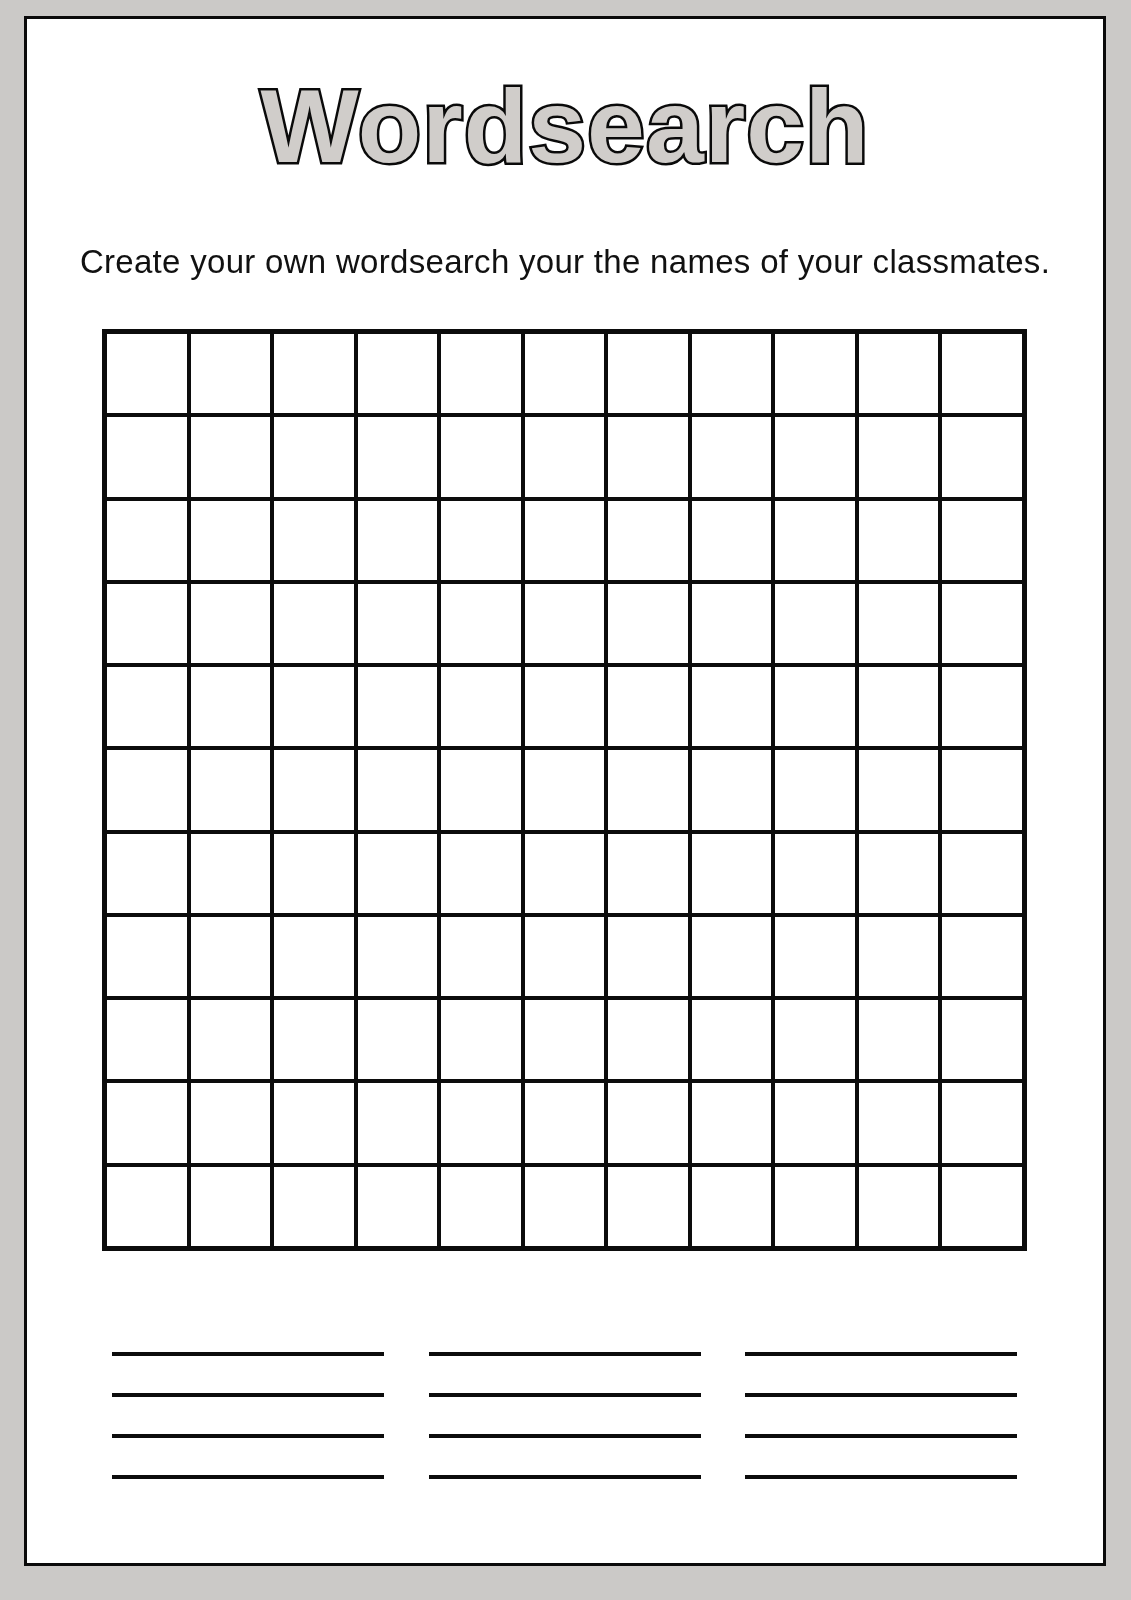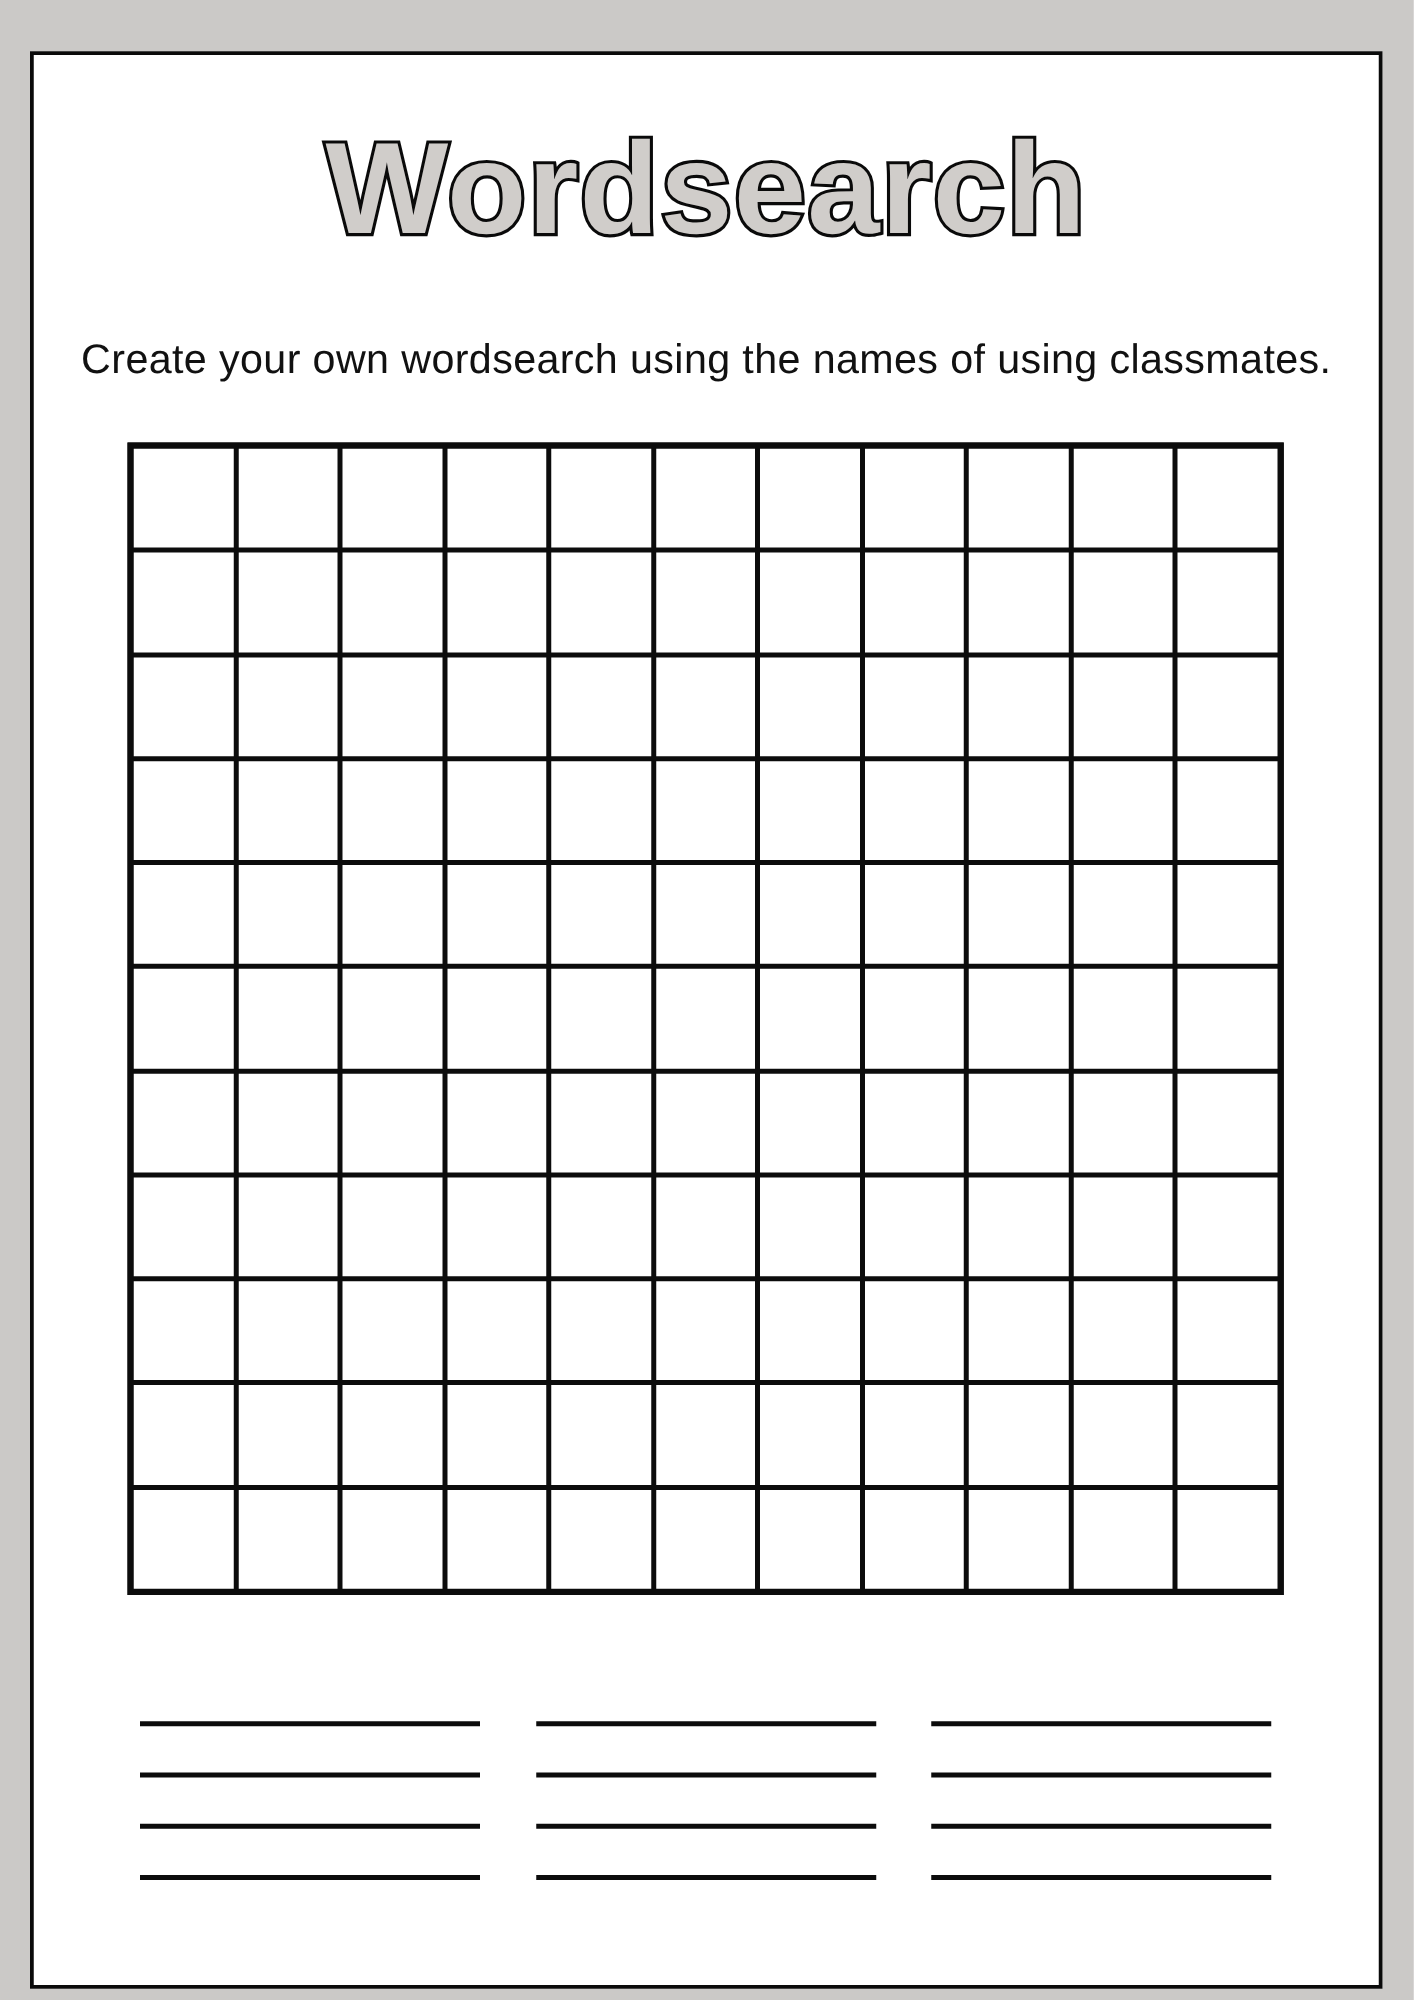--- a/index.html
+++ b/index.html
@@ -10,21 +10,21 @@
     width: 1131px;
     height: 1600px;
     position: relative;
     font-family: "Liberation Sans", sans-serif;
     background: var(--bg-color, #cbc9c7);
     overflow: hidden;
   }
   .page {
     position: absolute;
     left: 24px;
-    top: 41px;
+    top: 16px;
     width: 1076px;
     height: 1544px;
     background: var(--paper-color, #ffffff);
     border: 3px solid var(--border-color, #0a0a0a);
   }
   .title {
     position: absolute;
     top: 55px;
     left: 0;
     width: 100%;
@@ -85,21 +85,21 @@
   .answer-line + .answer-line {
     margin-top: 37px;
   }
 </style>
 </head>
 <body style="--bg-color: #cbc9c7; --paper-color: #ffffff; --border-color: #0a0a0a; --title-fill: #d0cdca; --title-outline: #0a0a0a;">
 
 <div class="page">
   <h1 class="title">Wordsearch</h1>
 
-  <p class="instruction">Create your own wordsearch using the names of using classmates.</p>
+  <p class="instruction">Create your own wordsearch your the names of your classmates.</p>
 
   <div class="grid" style="--cols: 11; --rows: 11; --grid-line: #0c0c0c; --cell-color: #ffffff;">
       <div class="cell"></div>
       <div class="cell"></div>
       <div class="cell"></div>
       <div class="cell"></div>
       <div class="cell"></div>
       <div class="cell"></div>
       <div class="cell"></div>
       <div class="cell"></div>

